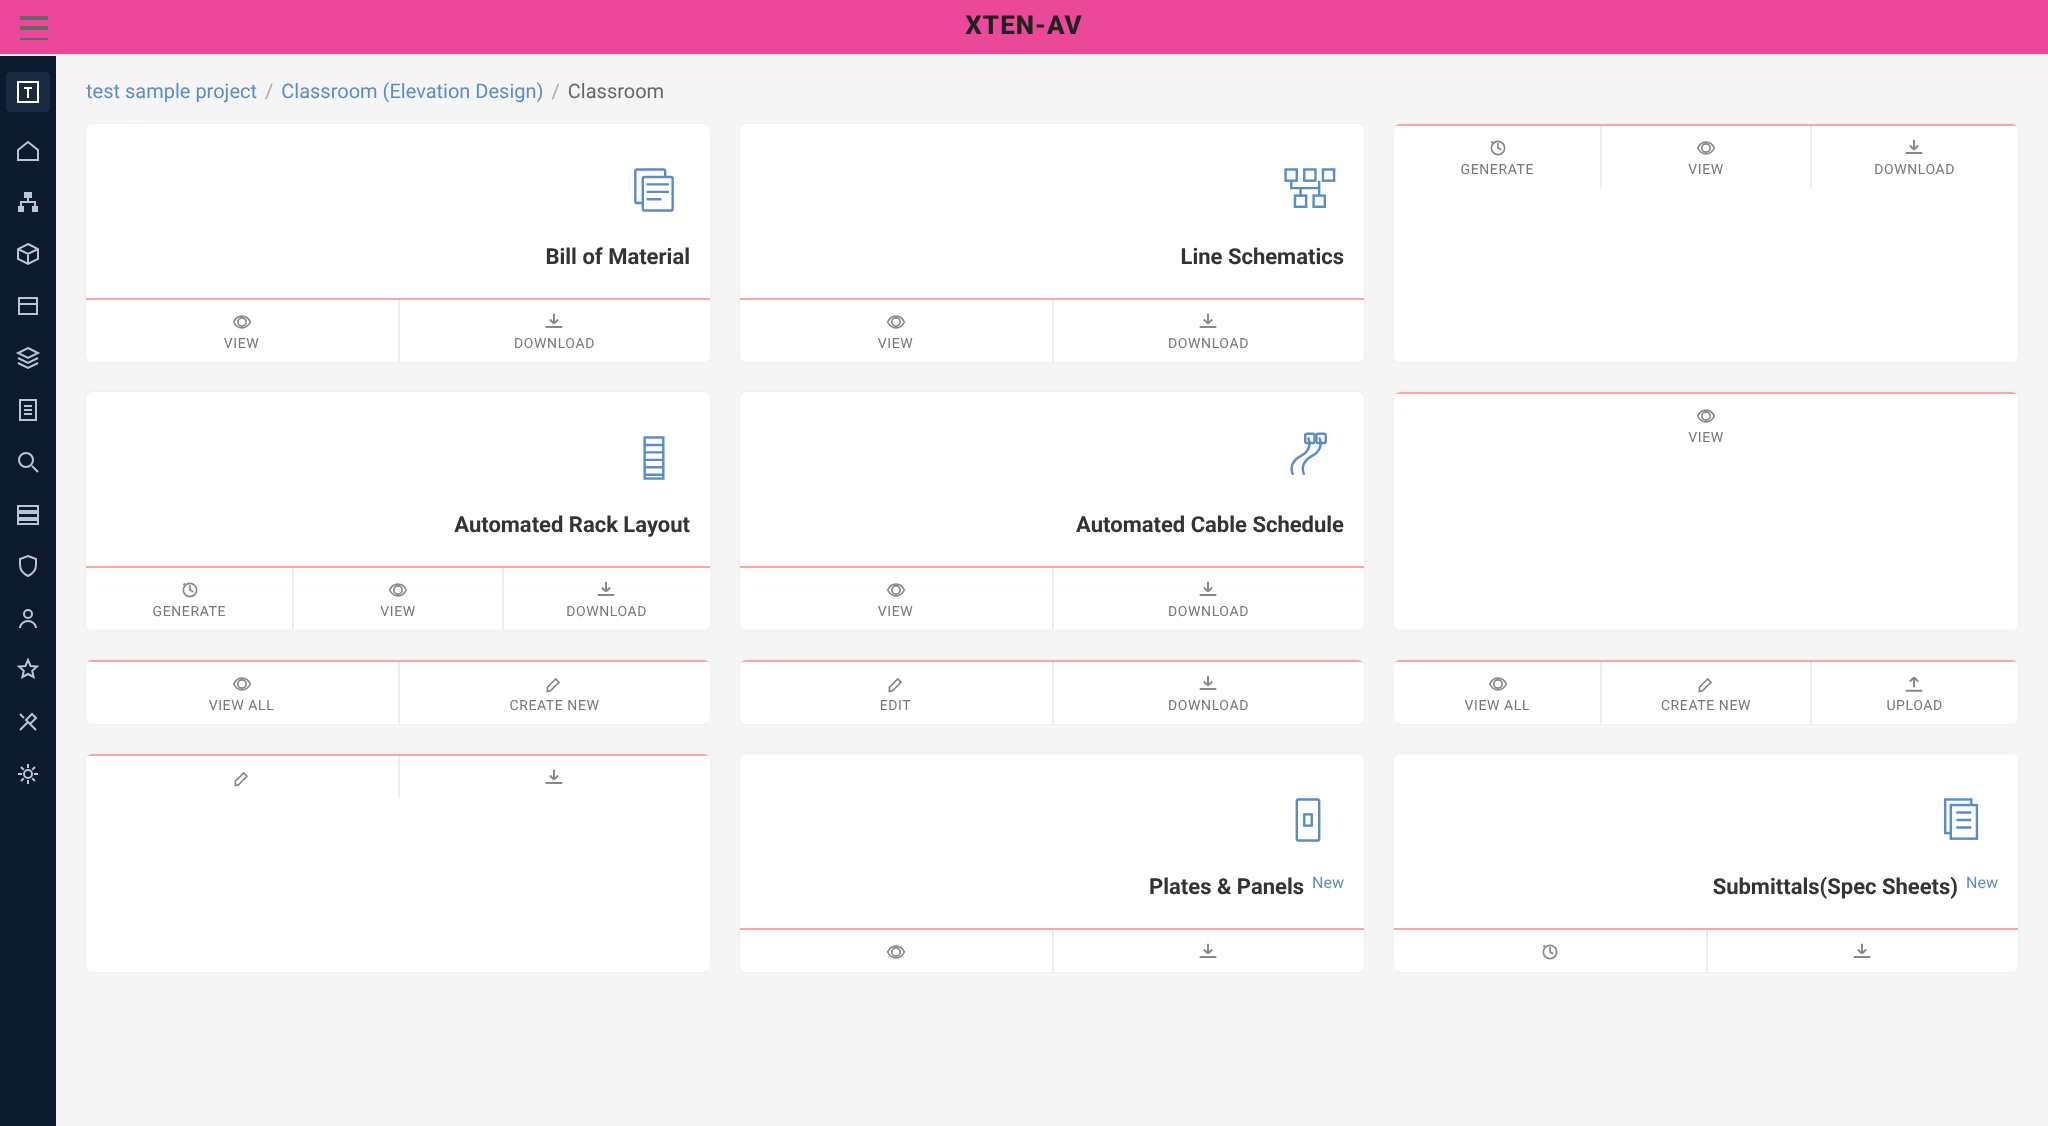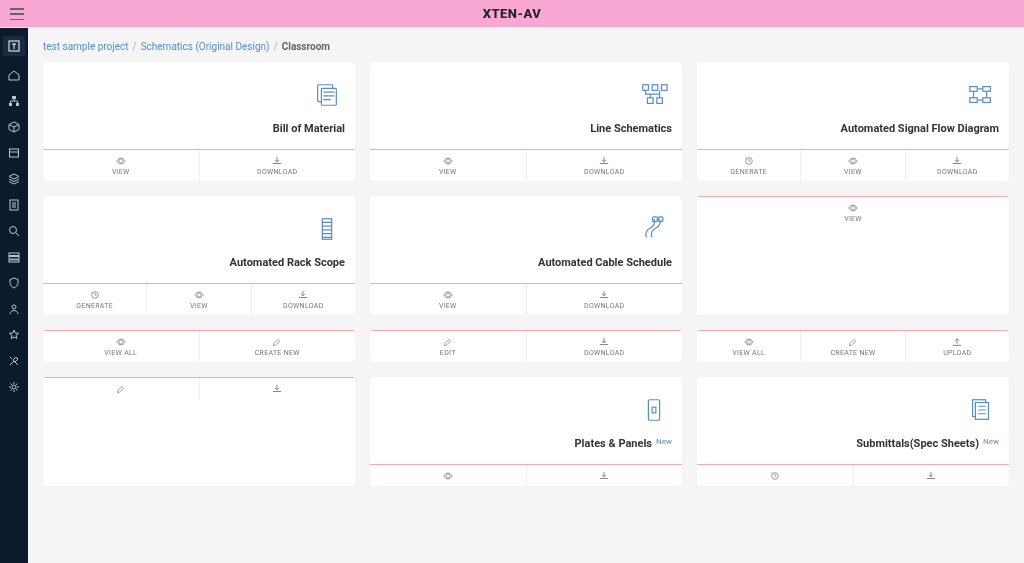--- a/index.html
+++ b/index.html
@@ -1,30 +1,30 @@
 <!DOCTYPE html>
 <html><head>
 <meta charset="utf-8">
 <style>
 * { box-sizing: border-box; margin: 0; padding: 0; }
 body { font-family: -apple-system, BlinkMacSystemFont, "Segoe UI", Roboto, sans-serif; font-size: 11px; background: #f5f5f5; color: #333; }
-.topbar { height: 28px; background: #f9a8d4; display: flex; align-items: center; justify-content: center; position: relative; border-bottom: 1px solid #eee; }
+.topbar { height: 28px; background: #ec4899; display: flex; align-items: center; justify-content: center; position: relative; border-bottom: 1px solid #eee; }
 .hamburger { position: absolute; left: 10px; top: 8px; cursor: pointer; width: 14px; height: 12px; display: flex; flex-direction: column; justify-content: space-between; }
 .hamburger span { height: 1.5px; background: #666; width: 100%; }
 .brand { font-weight: 800; font-size: 13px; letter-spacing: 0.5px; color: #222; }
 .layout { display: flex; height: calc(100vh - 28px); }
 .sidebar { width: 28px; background: #0c1a2e; display: flex; flex-direction: column; align-items: center; padding-top: 8px; gap: 12px; }
 .side-ico { width: 14px; height: 14px; display: flex; align-items: center; justify-content: center; color: #b8c5d6; cursor: pointer; }
 .side-ico svg { width: 14px; height: 14px; }
 .side-ico.active { color: #fff; background: #1a2a40; width: 22px; height: 20px; border-radius: 2px; }
 .main { flex: 1; overflow: auto; padding: 0 15px 10px 15px; }
 .breadcrumb { padding: 13px 0 10px 0; font-size: 10px; color: #888; }
 .breadcrumb a { color: #5a8dc8; text-decoration: none; }
 .breadcrumb .sep { margin: 0 4px; color: #aaa; }
-.breadcrumb .current { color: #666; font-weight: bold; }
+.breadcrumb .current { color: #666; }
 .grid { display: grid; grid-template-columns: repeat(3, 1fr); gap: 15px; }
 .card { background: #fff; border-radius: 3px; box-shadow: 0 0 1px rgba(0,0,0,.08); overflow: hidden; }
 .card-body { display: flex; flex-direction: column; align-items: flex-end; padding: 18px 10px 14px 10px; }
 .card-icon { width: 36px; height: 30px; display: flex; align-items: center; justify-content: center; margin-bottom: 12px; color: #5a8dc8; }
 .card-icon svg { width: 30px; height: 28px; }
 .card-title { font-size: 11px; font-weight: 700; color: #333; }
 .card-title .badge { font-size: 8px; color: #5a8dc8; font-weight: 400; margin-left: 4px; vertical-align: top; }
 .actions { display: flex; border-top: 1px solid #fca5a5; }
 .action { flex: 1; text-align: center; padding: 6px 4px 5px 4px; border-right: 1px solid #eee; cursor: pointer; }
 .action:last-child { border-right: 0; }
@@ -215,21 +215,21 @@
         </svg>
       </div>
       <div class="side-ico">
         <svg viewBox="0 0 14 14">
           <circle cx="7" cy="7" r="2" fill="none" stroke="currentColor"></circle>
           <path d="M7 2v2M7 10v2M2 7h2M10 7h2M3.5 3.5l1.4 1.4M9.1 9.1l1.4 1.4M10.5 3.5L9.1 4.9M4.9 9.1l-1.4 1.4" stroke="currentColor"></path>
         </svg>
       </div>
     </div>
   <div class="main">
-    <div class="breadcrumb" id="breadcrumb"><a href="#">test sample project</a><span class="sep">/</span><a href="#">Schematics (Original Design)</a><span class="sep">/</span><span class="current">Classroom</span></div>
+    <div class="breadcrumb" id="breadcrumb"><a href="#">test sample project</a><span class="sep">/</span><a href="#">Classroom (Elevation Design)</a><span class="sep">/</span><span class="current">Classroom</span></div>
     <div class="grid" id="card-grid">
         <div class="card">
           <div class="card-body">
             <div class="card-icon">
               <svg viewBox="0 0 32 30">
                 <use href="#c-bill-of-material"></use>
               </svg>
             </div>
             <div class="card-title">Bill of Material</div>
           </div>
@@ -266,28 +266,20 @@
             </div>
             <div class="action">
               <span class="action-ico"><svg viewBox="0 0 12 12">
                   <use href="#i-download"></use>
                 </svg></span>
               <span class="action-lbl">DOWNLOAD</span>
             </div>
           </div>
         </div>
         <div class="card">
-          <div class="card-body">
-            <div class="card-icon">
-              <svg viewBox="0 0 32 30">
-                <use href="#c-signal-flow"></use>
-              </svg>
-            </div>
-            <div class="card-title">Automated Signal Flow Diagram</div>
-          </div>
           <div class="actions">
             <div class="action">
               <span class="action-ico"><svg viewBox="0 0 12 12">
                   <use href="#i-generate"></use>
                 </svg></span>
               <span class="action-lbl">GENERATE</span>
             </div>
             <div class="action">
               <span class="action-ico"><svg viewBox="0 0 12 12">
                   <use href="#i-view"></use>
@@ -302,21 +294,21 @@
             </div>
           </div>
         </div>
         <div class="card">
           <div class="card-body">
             <div class="card-icon">
               <svg viewBox="0 0 32 30">
                 <use href="#c-rack"></use>
               </svg>
             </div>
-            <div class="card-title">Automated Rack Scope</div>
+            <div class="card-title">Automated Rack Layout</div>
           </div>
           <div class="actions">
             <div class="action">
               <span class="action-ico"><svg viewBox="0 0 12 12">
                   <use href="#i-generate"></use>
                 </svg></span>
               <span class="action-lbl">GENERATE</span>
             </div>
             <div class="action">
               <span class="action-ico"><svg viewBox="0 0 12 12">

